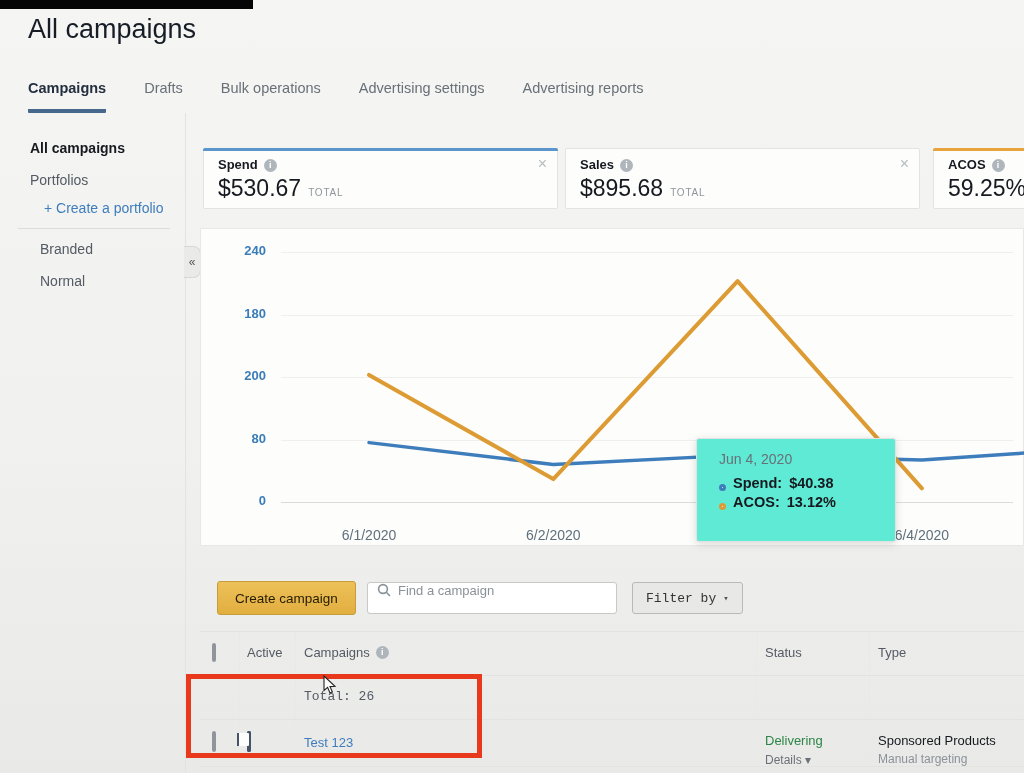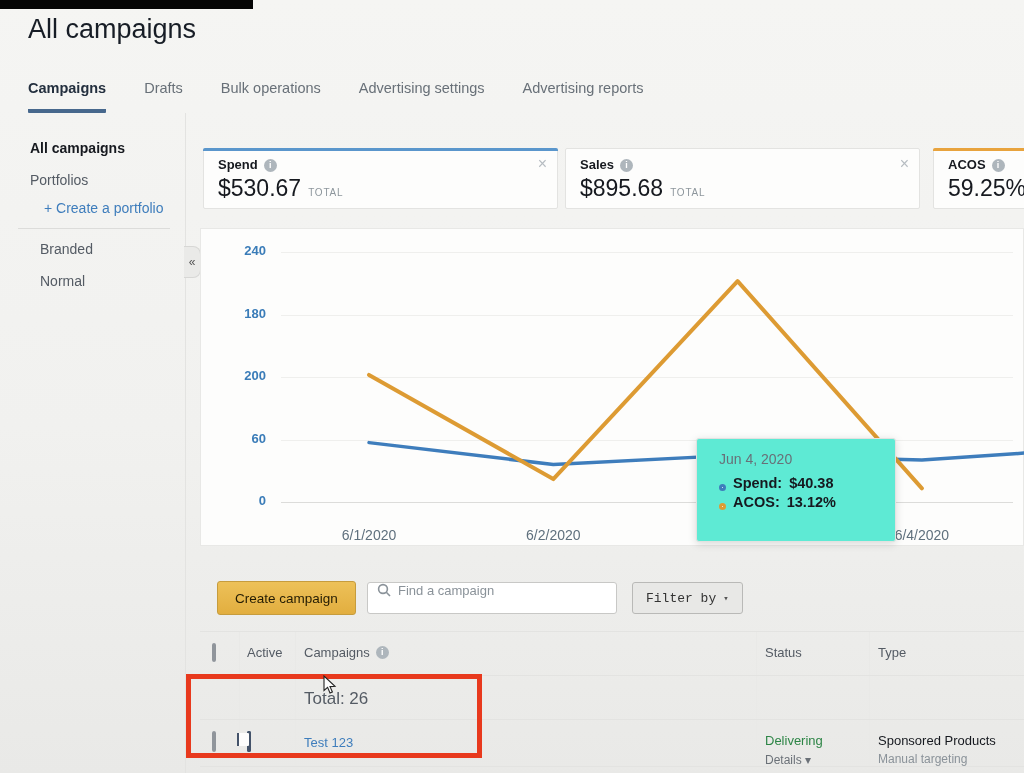--- a/index.html
+++ b/index.html
@@ -80,21 +80,21 @@
   .table { position:absolute; left:200px; top:631px; width:824px; }
   .trow { display:flex; border-top:1px solid #e3e3e1; }
   .trow > div { border-right:1px solid #e9e9e7; }
   .trow > div:last-child { border-right:none; }
   .c-check { width:40px; padding:13px 0 0 12px; }
   .c-active { width:56px; padding:13px 0 0 7px; }
   .c-camp { width:461px; padding:13px 0 0 8px; }
   .c-status { width:113px; padding:13px 0 0 8px; }
   .c-type { width:154px; padding:13px 0 0 8px; }
   .thead { height:44px; font-size:13px; color:#545b64; }
-  .row-total { height:44px; font-size:17px; color:#545b64; }
+  .row-total { height:44px; font-size:13px; color:#545b64;font-family:Liberation Mono, monospace; }
   .row-camp { height:47px; }
   .row-partial { height:8px; }
   .hdr-camp { display:flex; align-items:center; gap:6px; }
   .checkbox { width:16px; height:16px; border:2px solid #90959b; border-radius:3px; background:#fdfdfd; cursor:pointer; }
   .toggle { width:30px; height:17px; border:2px solid #44536a; border-radius:3px; background:#3a5273;
             position:relative; cursor:pointer; }
   .toggle .knob { position:absolute; right:0; top:0; width:12px; height:13px; background:#fdfdfd;
             border-left:2px solid #44536a; border-radius:0 1px 1px 0; }
   .camp-link { font-size:13px; color:#3e7dbc; cursor:pointer; }
   .status-main { font-size:13px; color:#2d8546; }
@@ -178,21 +178,21 @@
   <div class="chart-box">
     <div id="gridlines">
         <div class="gridline base" style="top: 273px;"></div>
         <div class="gridline" style="top: 210.5px;"></div>
         <div class="gridline" style="top: 148px;"></div>
         <div class="gridline" style="top: 85.5px;"></div>
         <div class="gridline" style="top: 23px;"></div>
       </div>
     <div id="y-labels">
         <div class="y-tick-label" style="top: 264px; left: 5px;">0</div>
-        <div class="y-tick-label" style="top: 201.5px; left: 5px;">60</div>
+        <div class="y-tick-label" style="top: 201.5px; left: 5px;">80</div>
         <div class="y-tick-label" style="top: 139px; left: 5px;">200</div>
         <div class="y-tick-label" style="top: 76.5px; left: 5px;">180</div>
         <div class="y-tick-label" style="top: 14px; left: 5px;">240</div>
       </div>
     <svg id="chart-svg" width="824" height="318">
         <polyline points="168,213.625 352.3,235.5 536.6,226.125 720.9000000000001,230.9375 824,224.04166666666666" fill="none" stroke="#3e7dbc" stroke-width="3.5" stroke-linejoin="round" stroke-linecap="round"></polyline>
         <polyline points="168,145.91666666666669 352.3,250.08333333333334 536.6,52.166666666666686 720.9000000000001,259.3333333333333" fill="none" stroke="#dd9b33" stroke-width="4" stroke-linejoin="round" stroke-linecap="round"></polyline>
       </svg>
     <div id="x-labels">
         <div class="x-tick-label" style="left: 168px;">6/1/2020</div>

